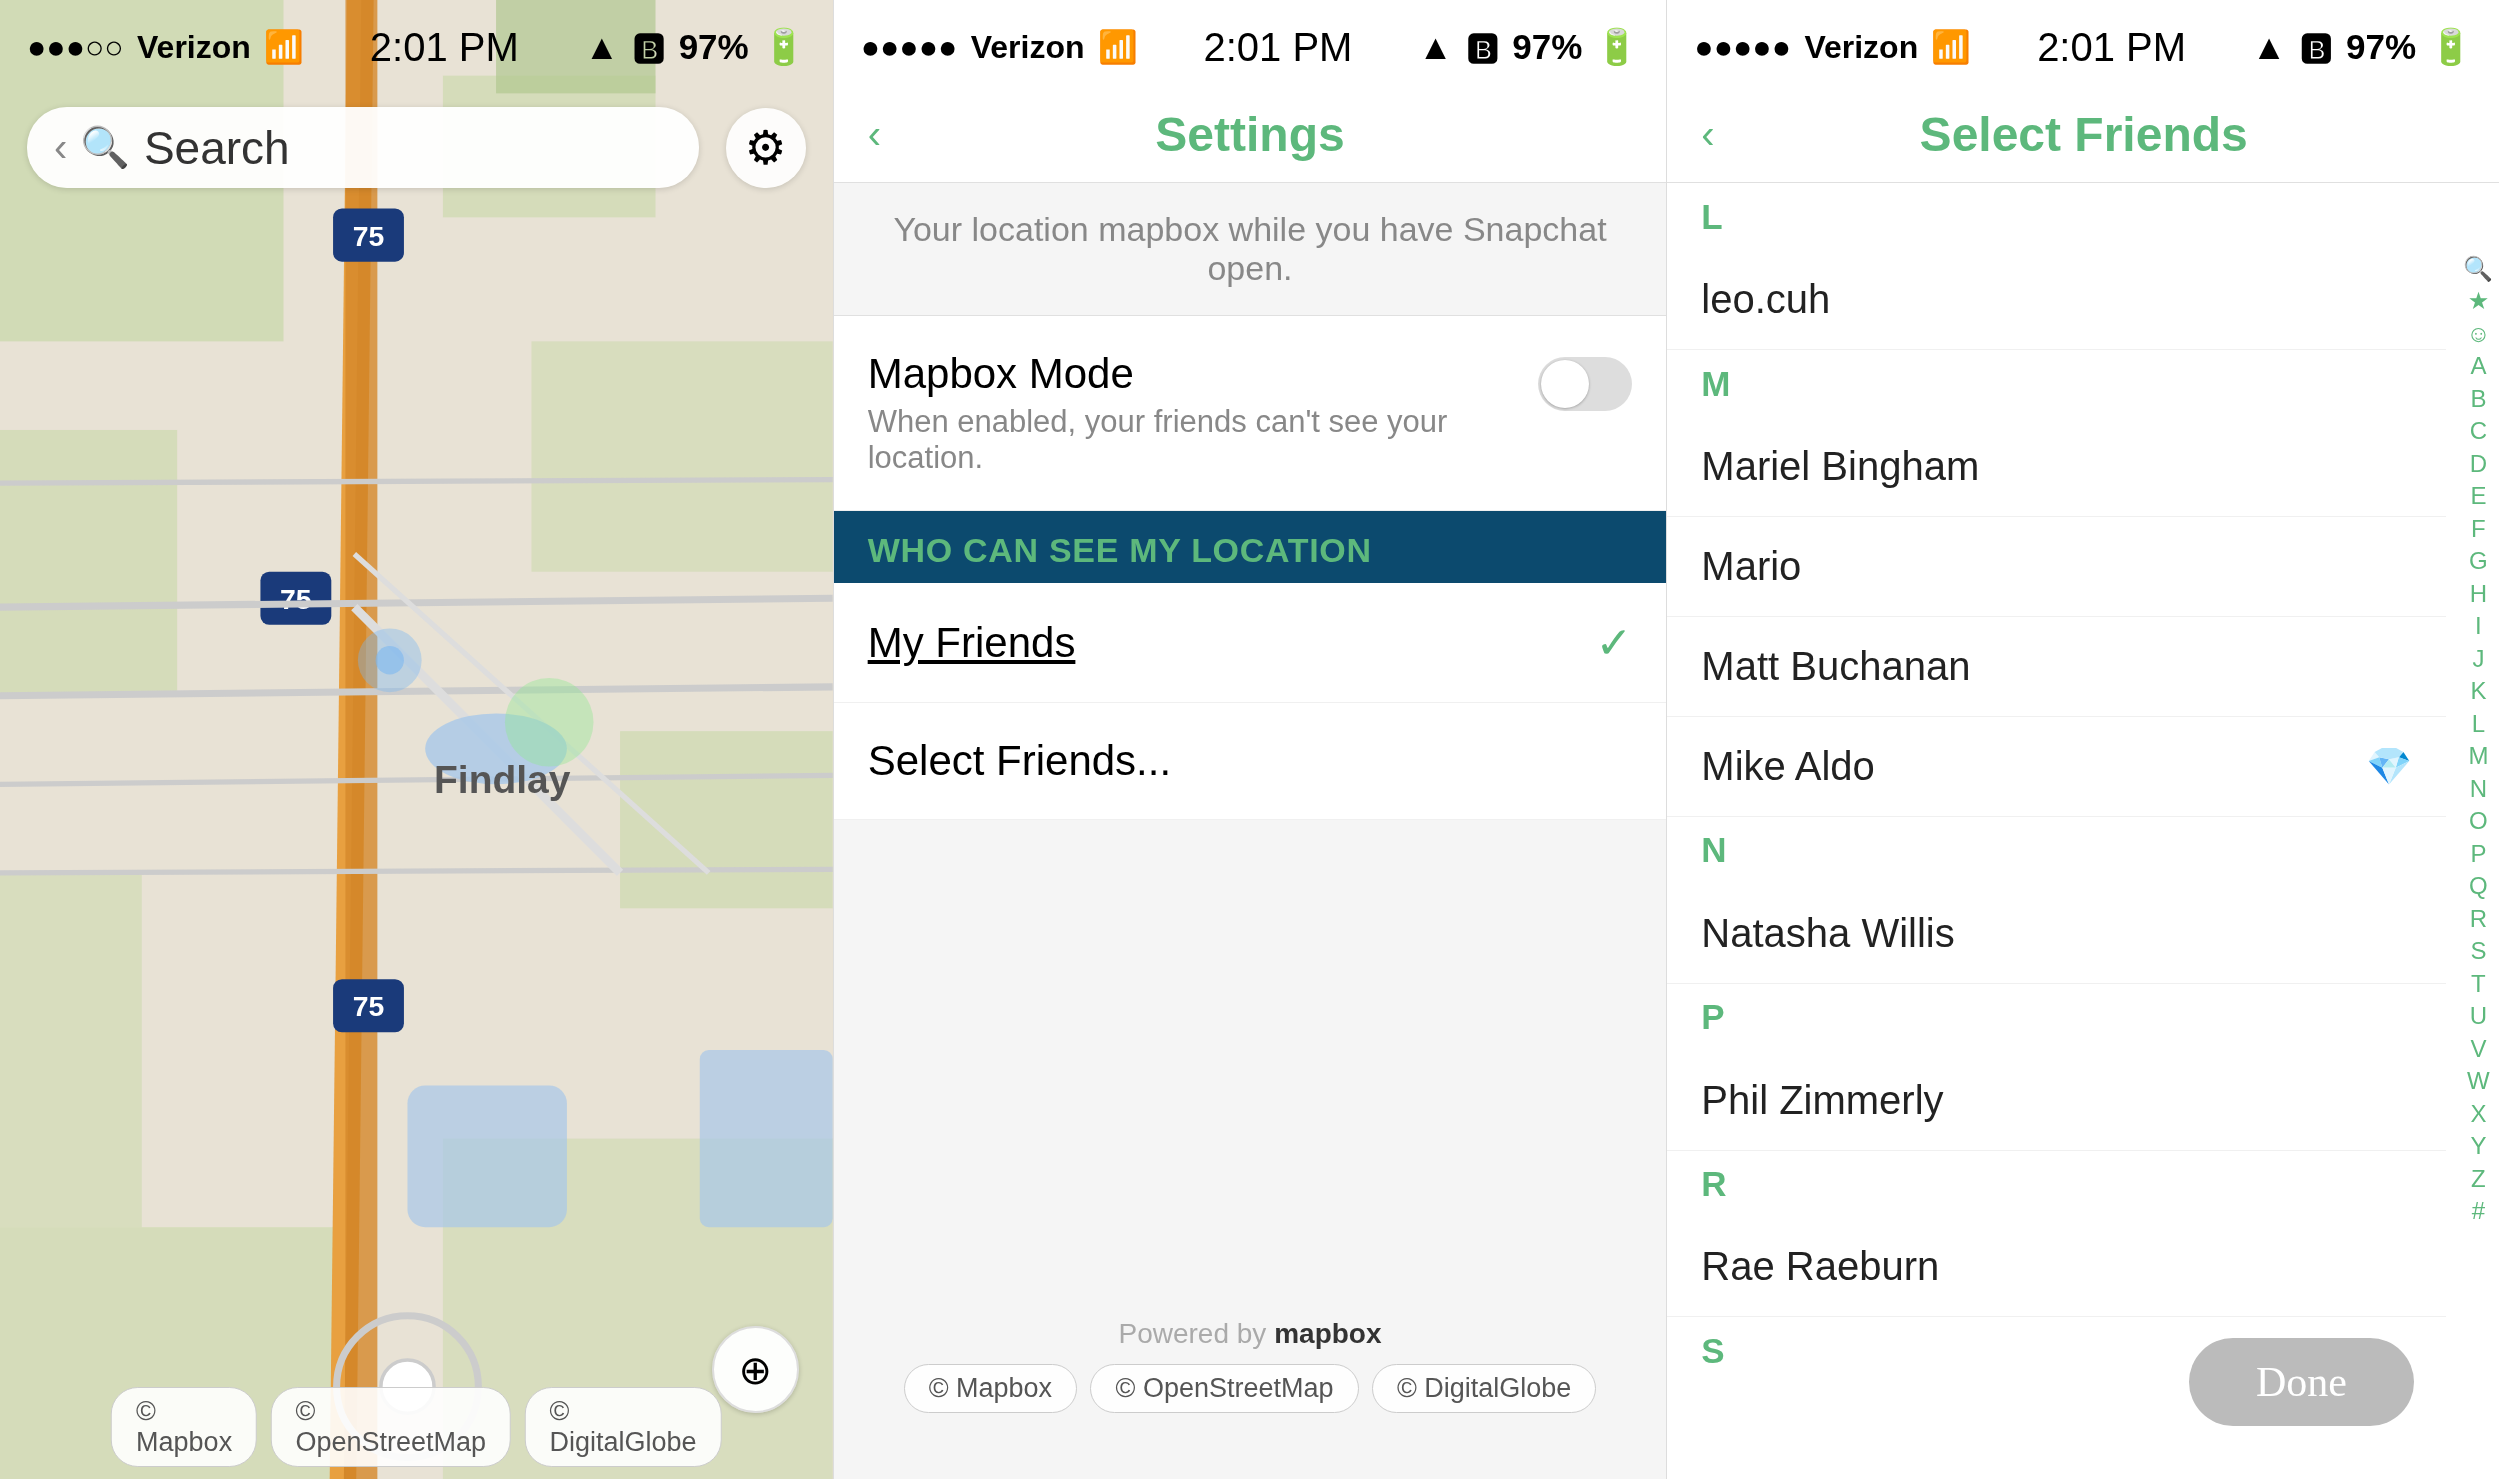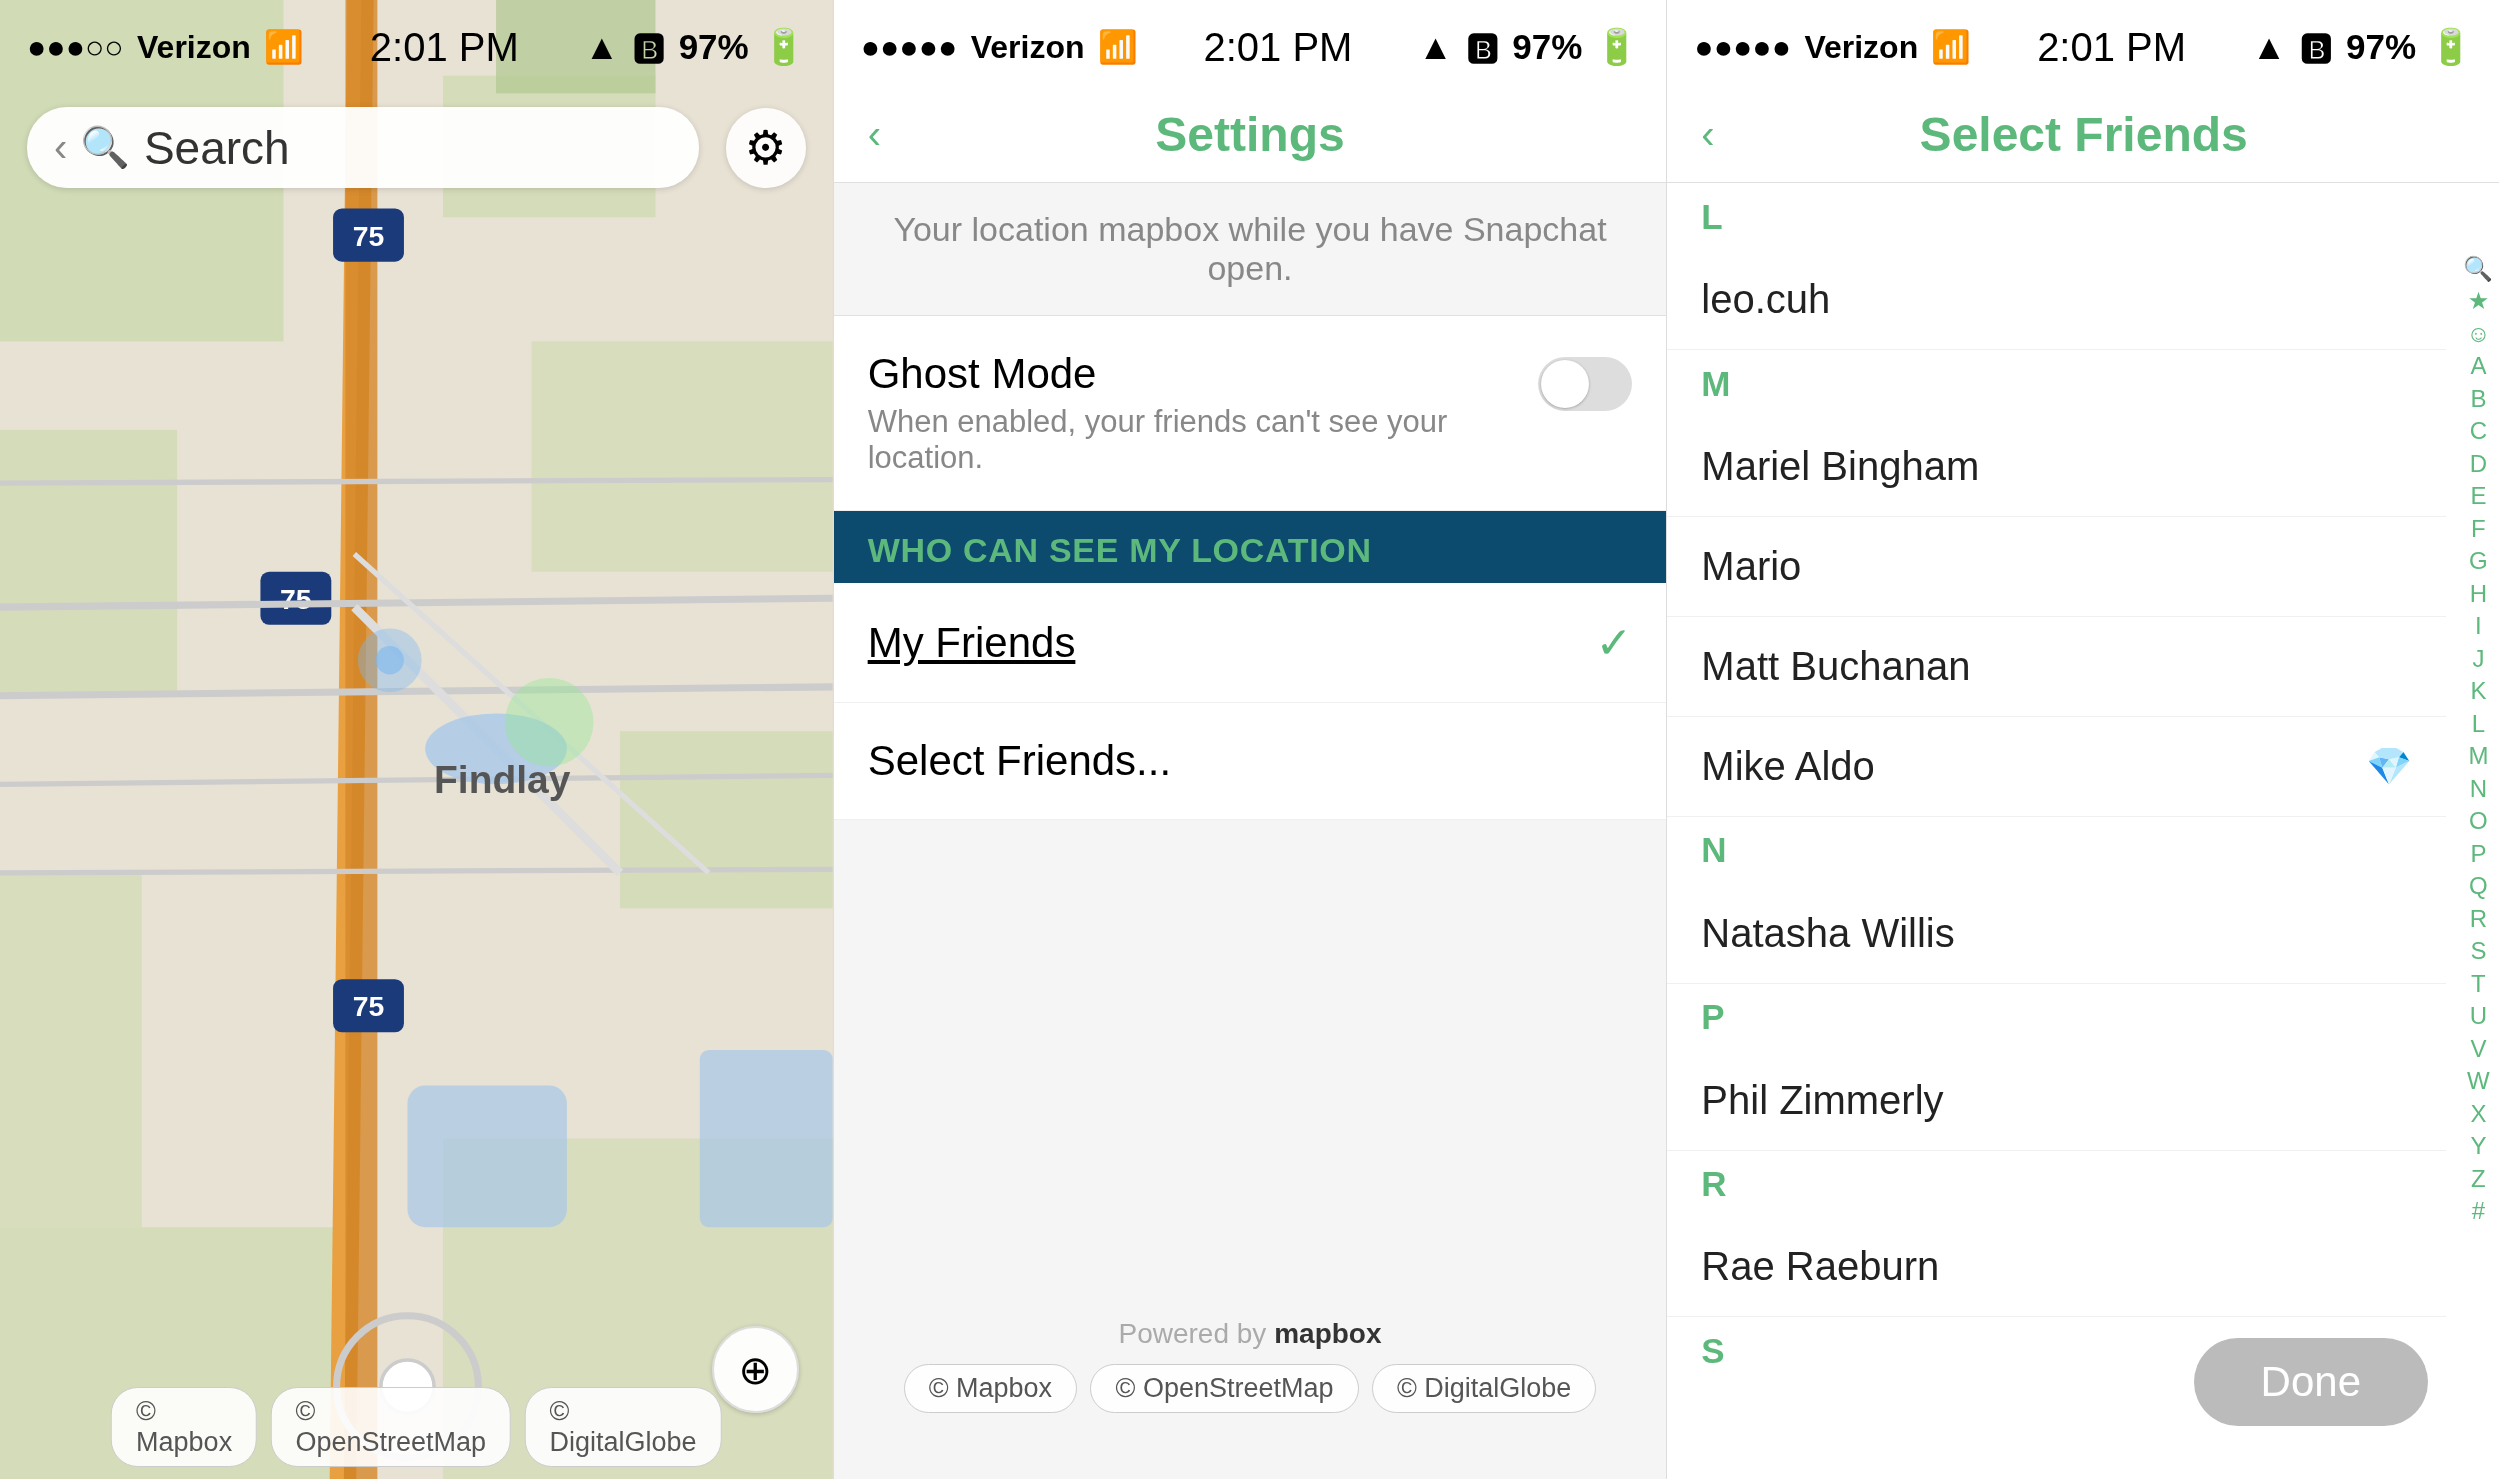--- a/index.html
+++ b/index.html
@@ -335,22 +335,23 @@
       font-size: 24px;
       color: #5db87c;
       gap: 1.3px;
       z-index: 20;
       padding-right: 6.7px;
     }
     .alpha-index span { line-height: 1.3; }
     .done-btn-wrap {
       position: absolute;
       bottom: 54px;
-      right: 72px;
+      right: 86px;
       z-index: 30;
+      font-family: Liberation Serif, serif;
     }
     .done-btn {
       background: #bbb;
       color: #fff;
       font-size: 42px;
       font-weight: 500;
       border-radius: 47px;
       padding: 20px 67px;
       cursor: pointer;
     }
@@ -471,21 +472,21 @@
   <div class="settings-header">
     <span class="back-btn">‹</span>
     <span class="title">Settings</span>
   </div>
 
   <div class="settings-info-bar">Your location mapbox while you have Snapchat open.</div>
 
   <div class="settings-section">
     <div class="settings-row">
       <div class="row-content">
-        <div class="row-title">Ghost Mode</div>
+        <div class="row-title">Mapbox Mode</div>
         <div class="row-sub">When enabled, your friends can't see your location.</div>
       </div>
       <div class="toggle">
         <div class="knob"></div>
       </div>
     </div>
   </div>
 
   <div class="section-label">WHO CAN SEE MY LOCATION</div>
 

